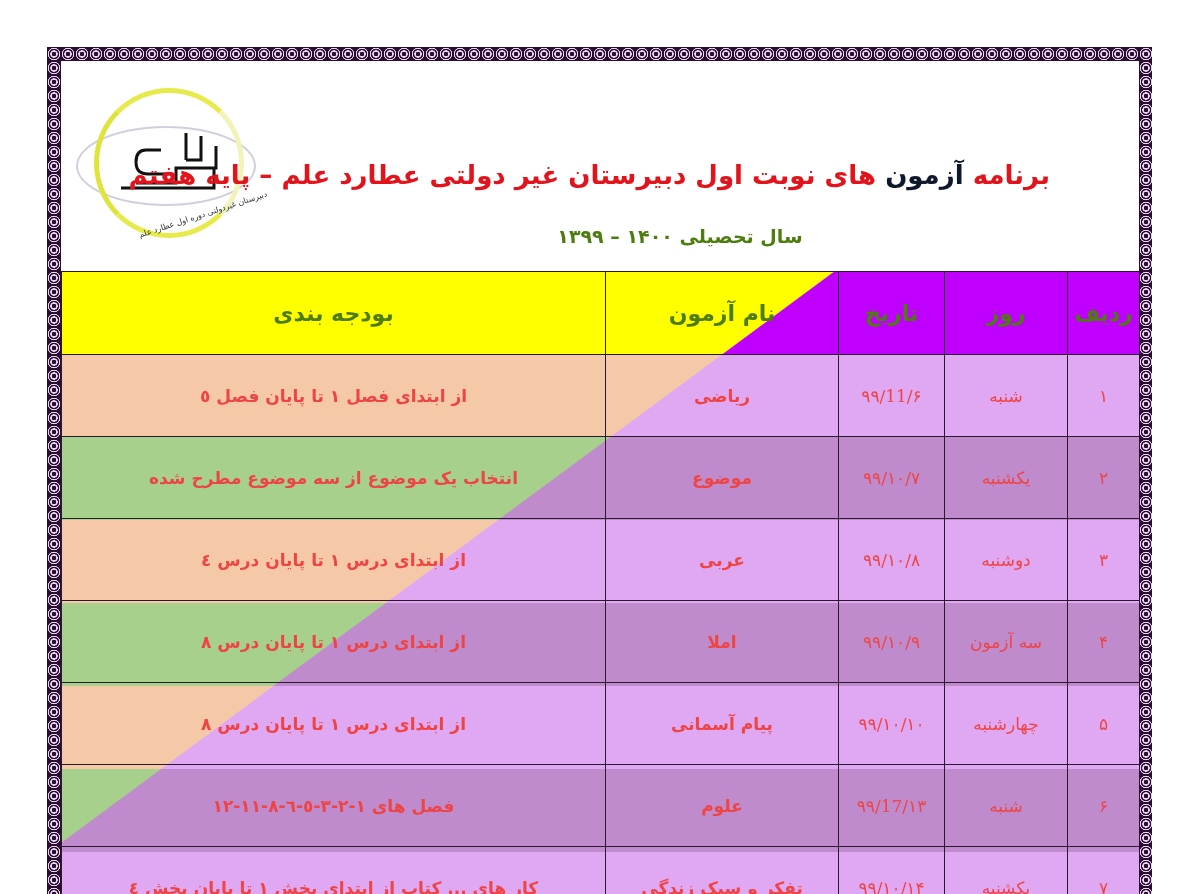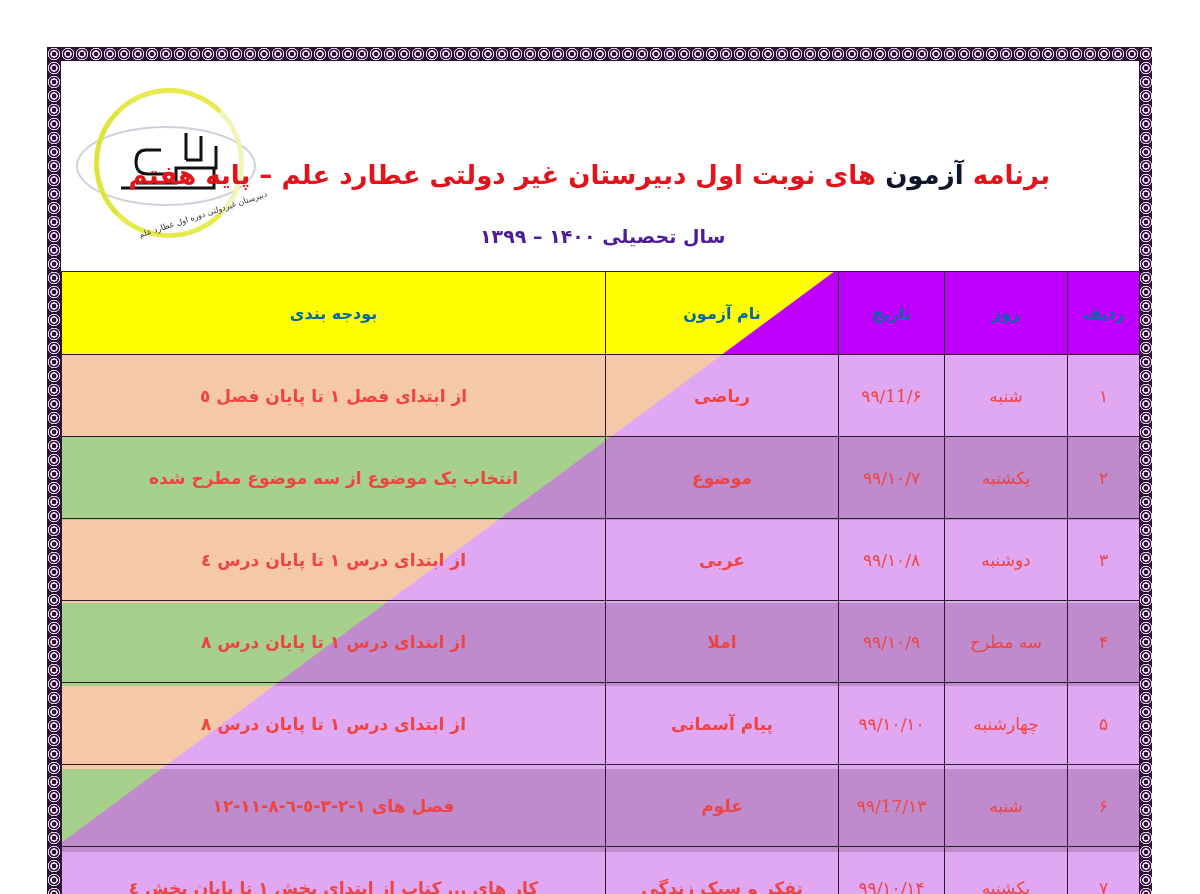--- a/index.html
+++ b/index.html
@@ -42,22 +42,22 @@
     position:absolute; left:60px; top:122px; font-size:8px; color:#333; transform:rotate(-18deg);
     direction:rtl; white-space:nowrap;
   }
   .title {
     position:absolute; left:300px; top:160px; width:750px; text-align:right; direction:rtl;
     font-family:"DejaVu Sans", sans-serif; font-weight:bold; font-size:26px; color:#e3131b;
     white-space:nowrap;
   }
   .title .accent { color:#0f172a; }
   .subtitle {
-    position:absolute; left:480px; top:225px; width:400px; text-align:left; direction:rtl;
-    font-weight:bold; font-size:19px; color:#4c1d95; white-space:nowrap;
+    position:absolute; left:480px; top:225px; width:400px; text-align:center; direction:rtl;
+    font-weight:bold; font-size:19px; color:#4d7c0f; white-space:nowrap;
   }
   
   .table-wrap {
     position:absolute; left:61px; top:271px; width:1078px; height:623px; overflow:hidden;
   }
   .bg-right {
     position:absolute; inset:0;
   }
   .bg-left {
     position:absolute; inset:0;
@@ -66,21 +66,21 @@
   .band { position:absolute; left:0; width:100%; }
   table.sched {
     position:absolute; left:0; top:0; border-collapse:collapse; direction:rtl;
     table-layout:fixed; width:1078px;
   }
   table.sched td, table.sched th {
     border:1.5px solid #2b1a2f; text-align:center; vertical-align:middle;
     padding:0; background:transparent; color:#ef4444;
   }
   table.sched th {
-    height:82px; font-weight:bold; font-size:16px; color:#0369a1;
+    height:82px; font-weight:bold; font-size:22px; color:#4d7c0f;
   }
   table.sched td { height:81px; font-size:17px; }
   td.bold { font-weight:bold; font-size:18px; }
   td.num { font-family:"DejaVu Serif", serif; font-size:18px; }
 </style>
 </head>
 <body>
 
 <div class="frame">
   <div class="frame-pattern"></div>
@@ -163,21 +163,21 @@
       </tr>
       <tr>
         <td class="num">۳</td>
         <td>دوشنبه</td>
         <td class="num">۹۹/۱۰/۸</td>
         <td class="bold">عربی</td>
         <td class="bold">از ابتدای درس ۱ تا پایان درس ٤</td>
       </tr>
       <tr>
         <td class="num">۴</td>
-        <td>سه مطرح</td>
+        <td>سه آزمون</td>
         <td class="num">۹۹/۱۰/۹</td>
         <td class="bold">املا</td>
         <td class="bold">از ابتدای درس ۱ تا پایان درس ۸</td>
       </tr>
       <tr>
         <td class="num">۵</td>
         <td>چهارشنبه</td>
         <td class="num">۹۹/۱۰/۱۰</td>
         <td class="bold">پیام آسمانی</td>
         <td class="bold">از ابتدای درس ۱ تا پایان درس ۸</td>

